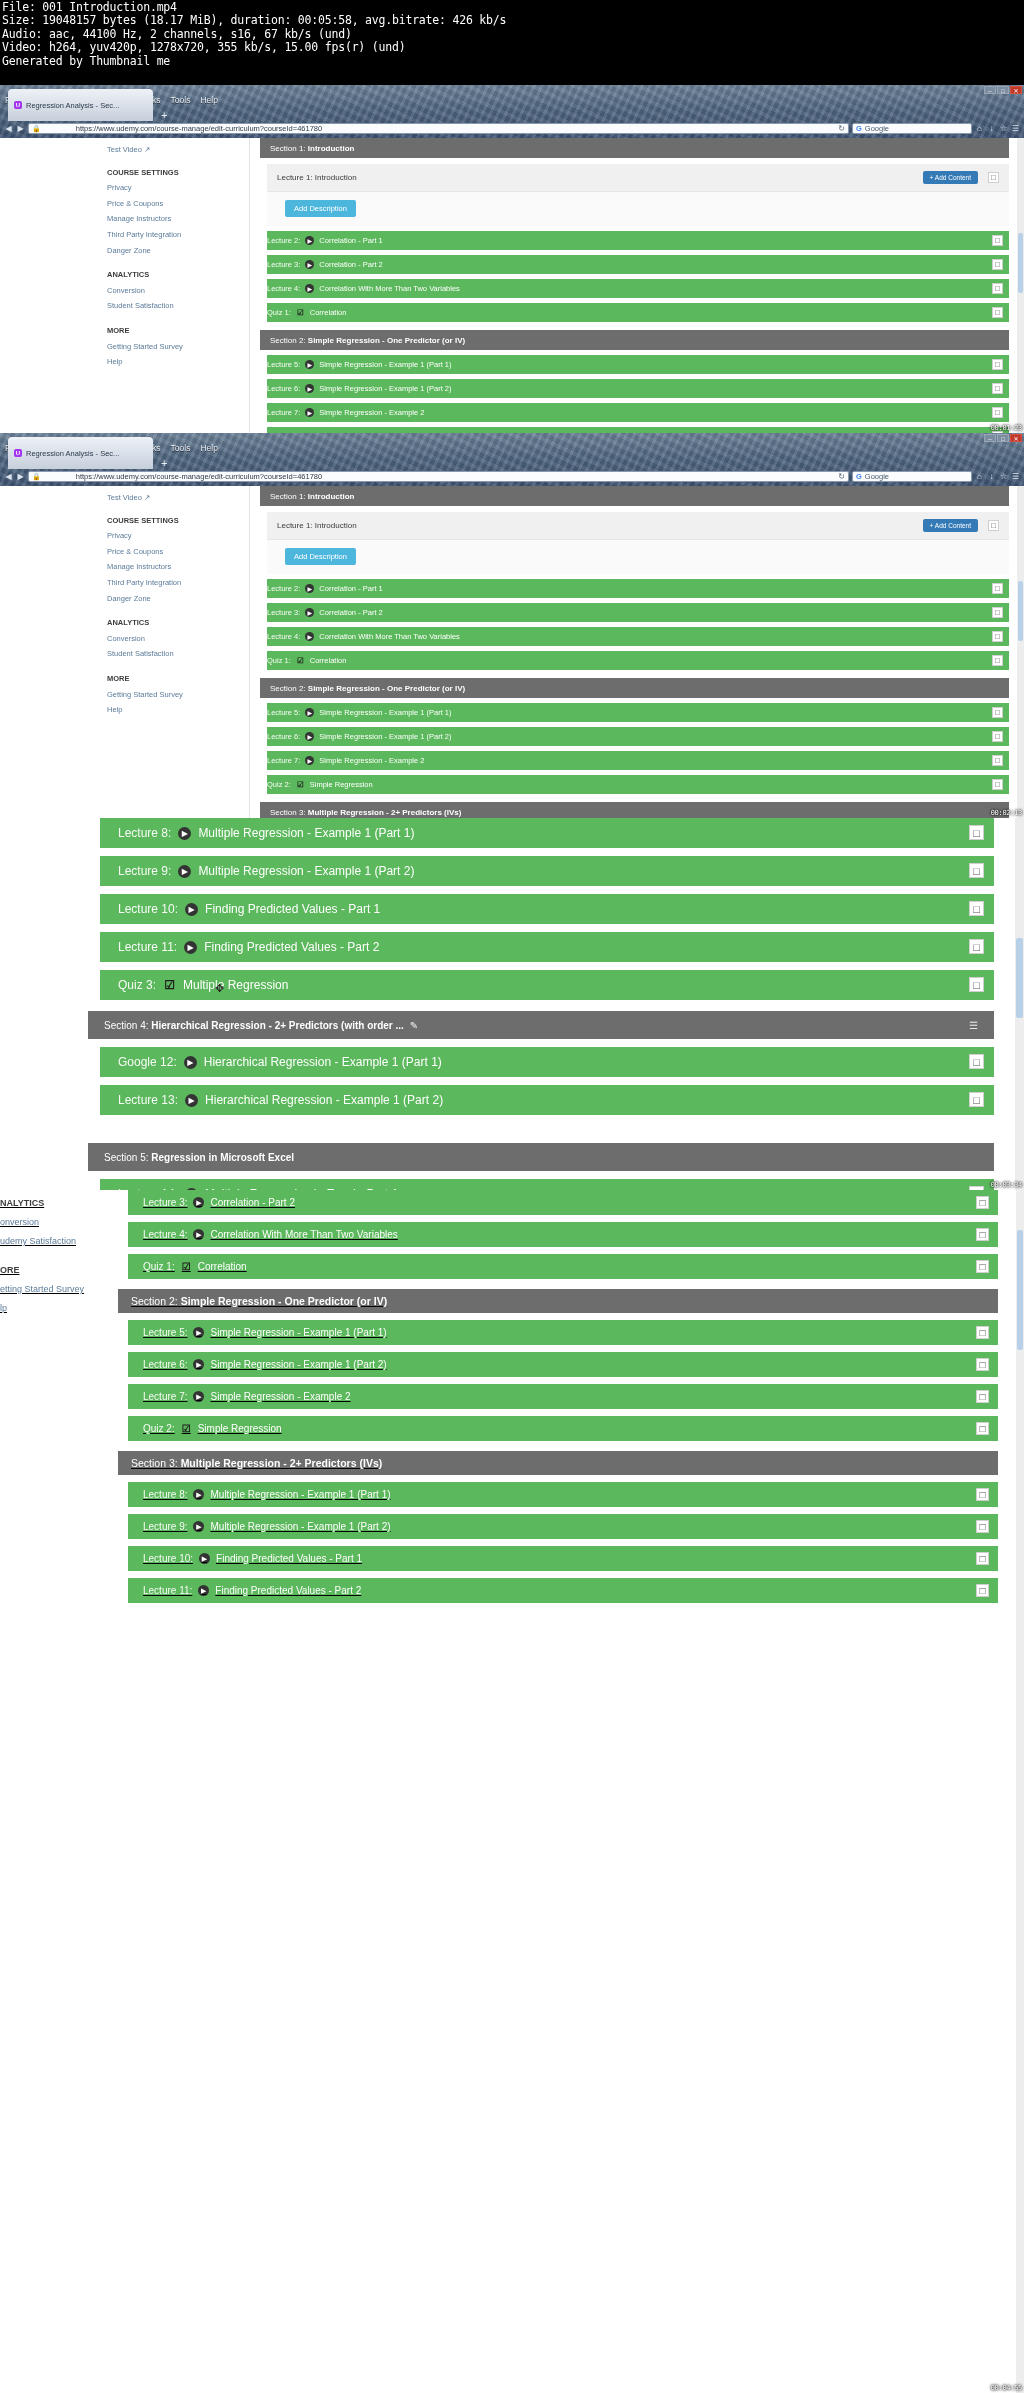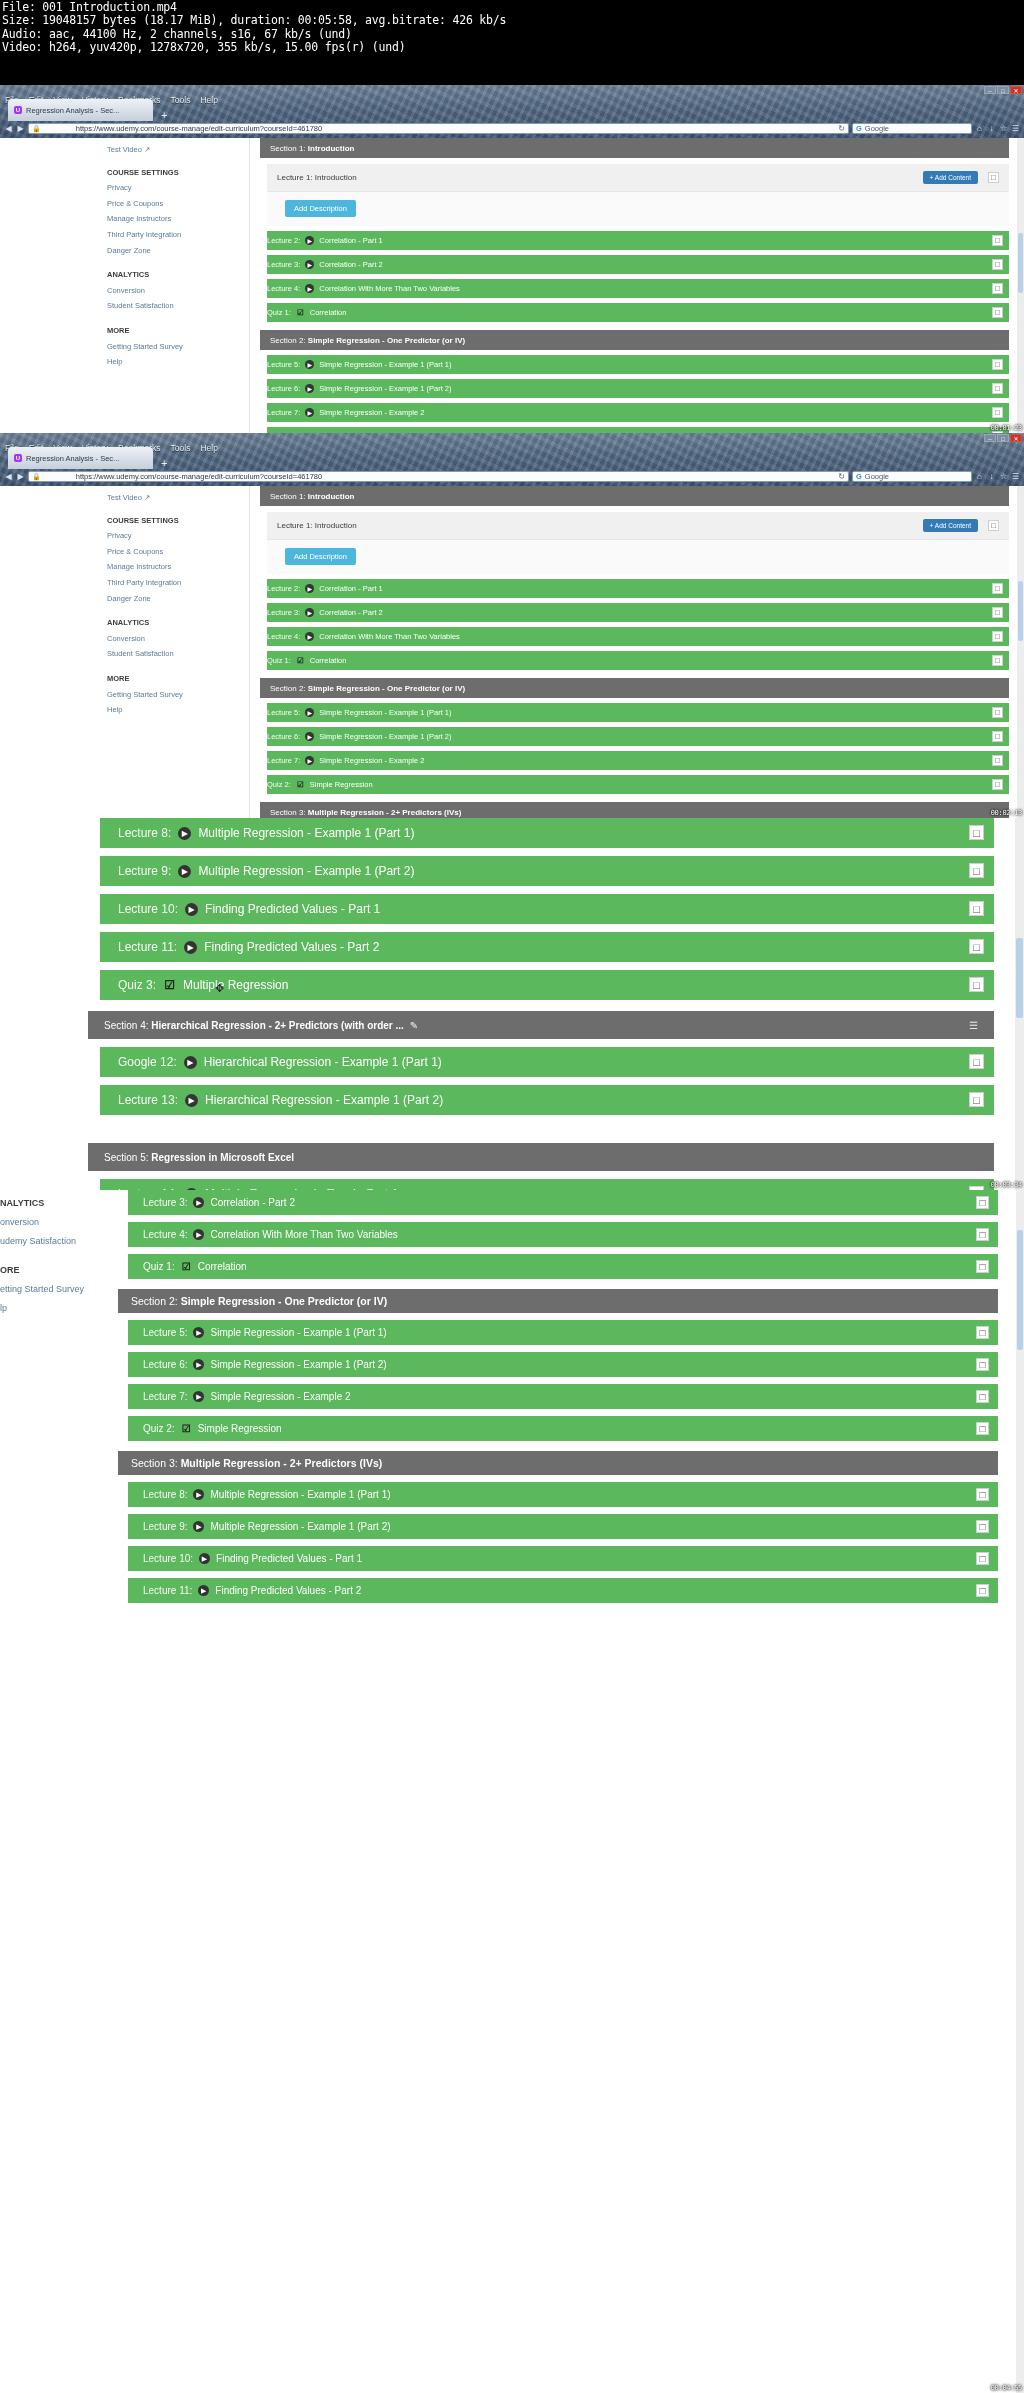--- a/index.html
+++ b/index.html
@@ -21,21 +21,21 @@
     letter-spacing: -0.2px;
     white-space: nowrap;
   }
   .mediainfo div { height: 13.4px; }
 
   
   .panel { position: absolute; left: 0; width: 1024px; overflow: hidden; }
   #panel1 { top: 85px;   height: 348px; }
   #panel2 { top: 433px;  height: 385px; }
   #panel3 { top: 818px;  height: 372px; }
-  #panel4 { top: 1190px; height: 1203px; }
+  #panel4 { top: 1190px; height: 1203px; text-decoration: underline; }
 
   
   .chrome {
     position: relative; width: 1024px;
     background: linear-gradient(180deg,#6a7f96 0%, #4e657f 45%, #3c5270 100%);
     overflow: hidden;
   }
   .chrome::before {
     content:""; position:absolute; inset:0;
     background:
@@ -52,21 +52,21 @@
   .winbtn.close { background:#c0392b; border-color:#d4503f; }
 
   .menubar {
     position:relative; height: 12px; display:flex; align-items:center;
     gap:10px; padding-left:5px; font-size:8.5px; color:#e9eef5;
   }
   .menubar span { text-shadow:0 1px 0 rgba(0,0,0,.6); }
 
   .tabstrip { position:relative; height:15px; display:flex; align-items:flex-end; padding-left:8px; }
   .tab {
-    height:22px; min-width:145px; background:linear-gradient(180deg,#eef2f7,#c6cfdb);
+    height:32px; min-width:145px; background:linear-gradient(180deg,#eef2f7,#c6cfdb);
     border-radius:4px 4px 0 0; display:flex; align-items:center; gap:4px;
     padding:0 6px; font-size:7.5px; color:#2b3a4d; overflow:hidden; white-space:nowrap;
   }
   .tab .favicon { width:8px;height:8px;border-radius:2px;background:#a435f0;flex:none;
                   color:#fff;font-size:6px;text-align:center;line-height:8px;font-weight:bold;}
   .tabplus { font-size:11px; color:#e8eef6; margin-left:8px; line-height:12px; }
 
   .navbar { position:relative; height:15px; display:flex; align-items:center; gap:3px; padding:0 4px; }
   .navicon { font-size:8px; color:#dde5ef; width:9px; text-align:center; }
   .urlbox {
@@ -168,20 +168,21 @@
   .checkglyph { color:#1d1d1d; font-weight:bold; }
 </style>
 </head>
 <body>
 
 <div class="mediainfo">
   <div>File: 001 Introduction.mp4</div>
   <div>Size: 19048157 bytes (18.17 MiB), duration: 00:05:58, avg.bitrate: 426 kb/s</div>
   <div>Audio: aac, 44100 Hz, 2 channels, s16, 67 kb/s (und)</div>
   <div>Video: h264, yuv420p, 1278x720, 355 kb/s, 15.00 fps(r) (und)</div>
+  <div>Generated by Thumbnail me</div>
 </div>
 
 <div class="panel s1" id="panel1">
   <div class="chrome" style="height:53px">
     <div class="titlebar">
       <div class="winbtn">–</div>
       <div class="winbtn">□</div>
       <div class="winbtn close">✕</div>
     </div>
     <div class="menubar">

